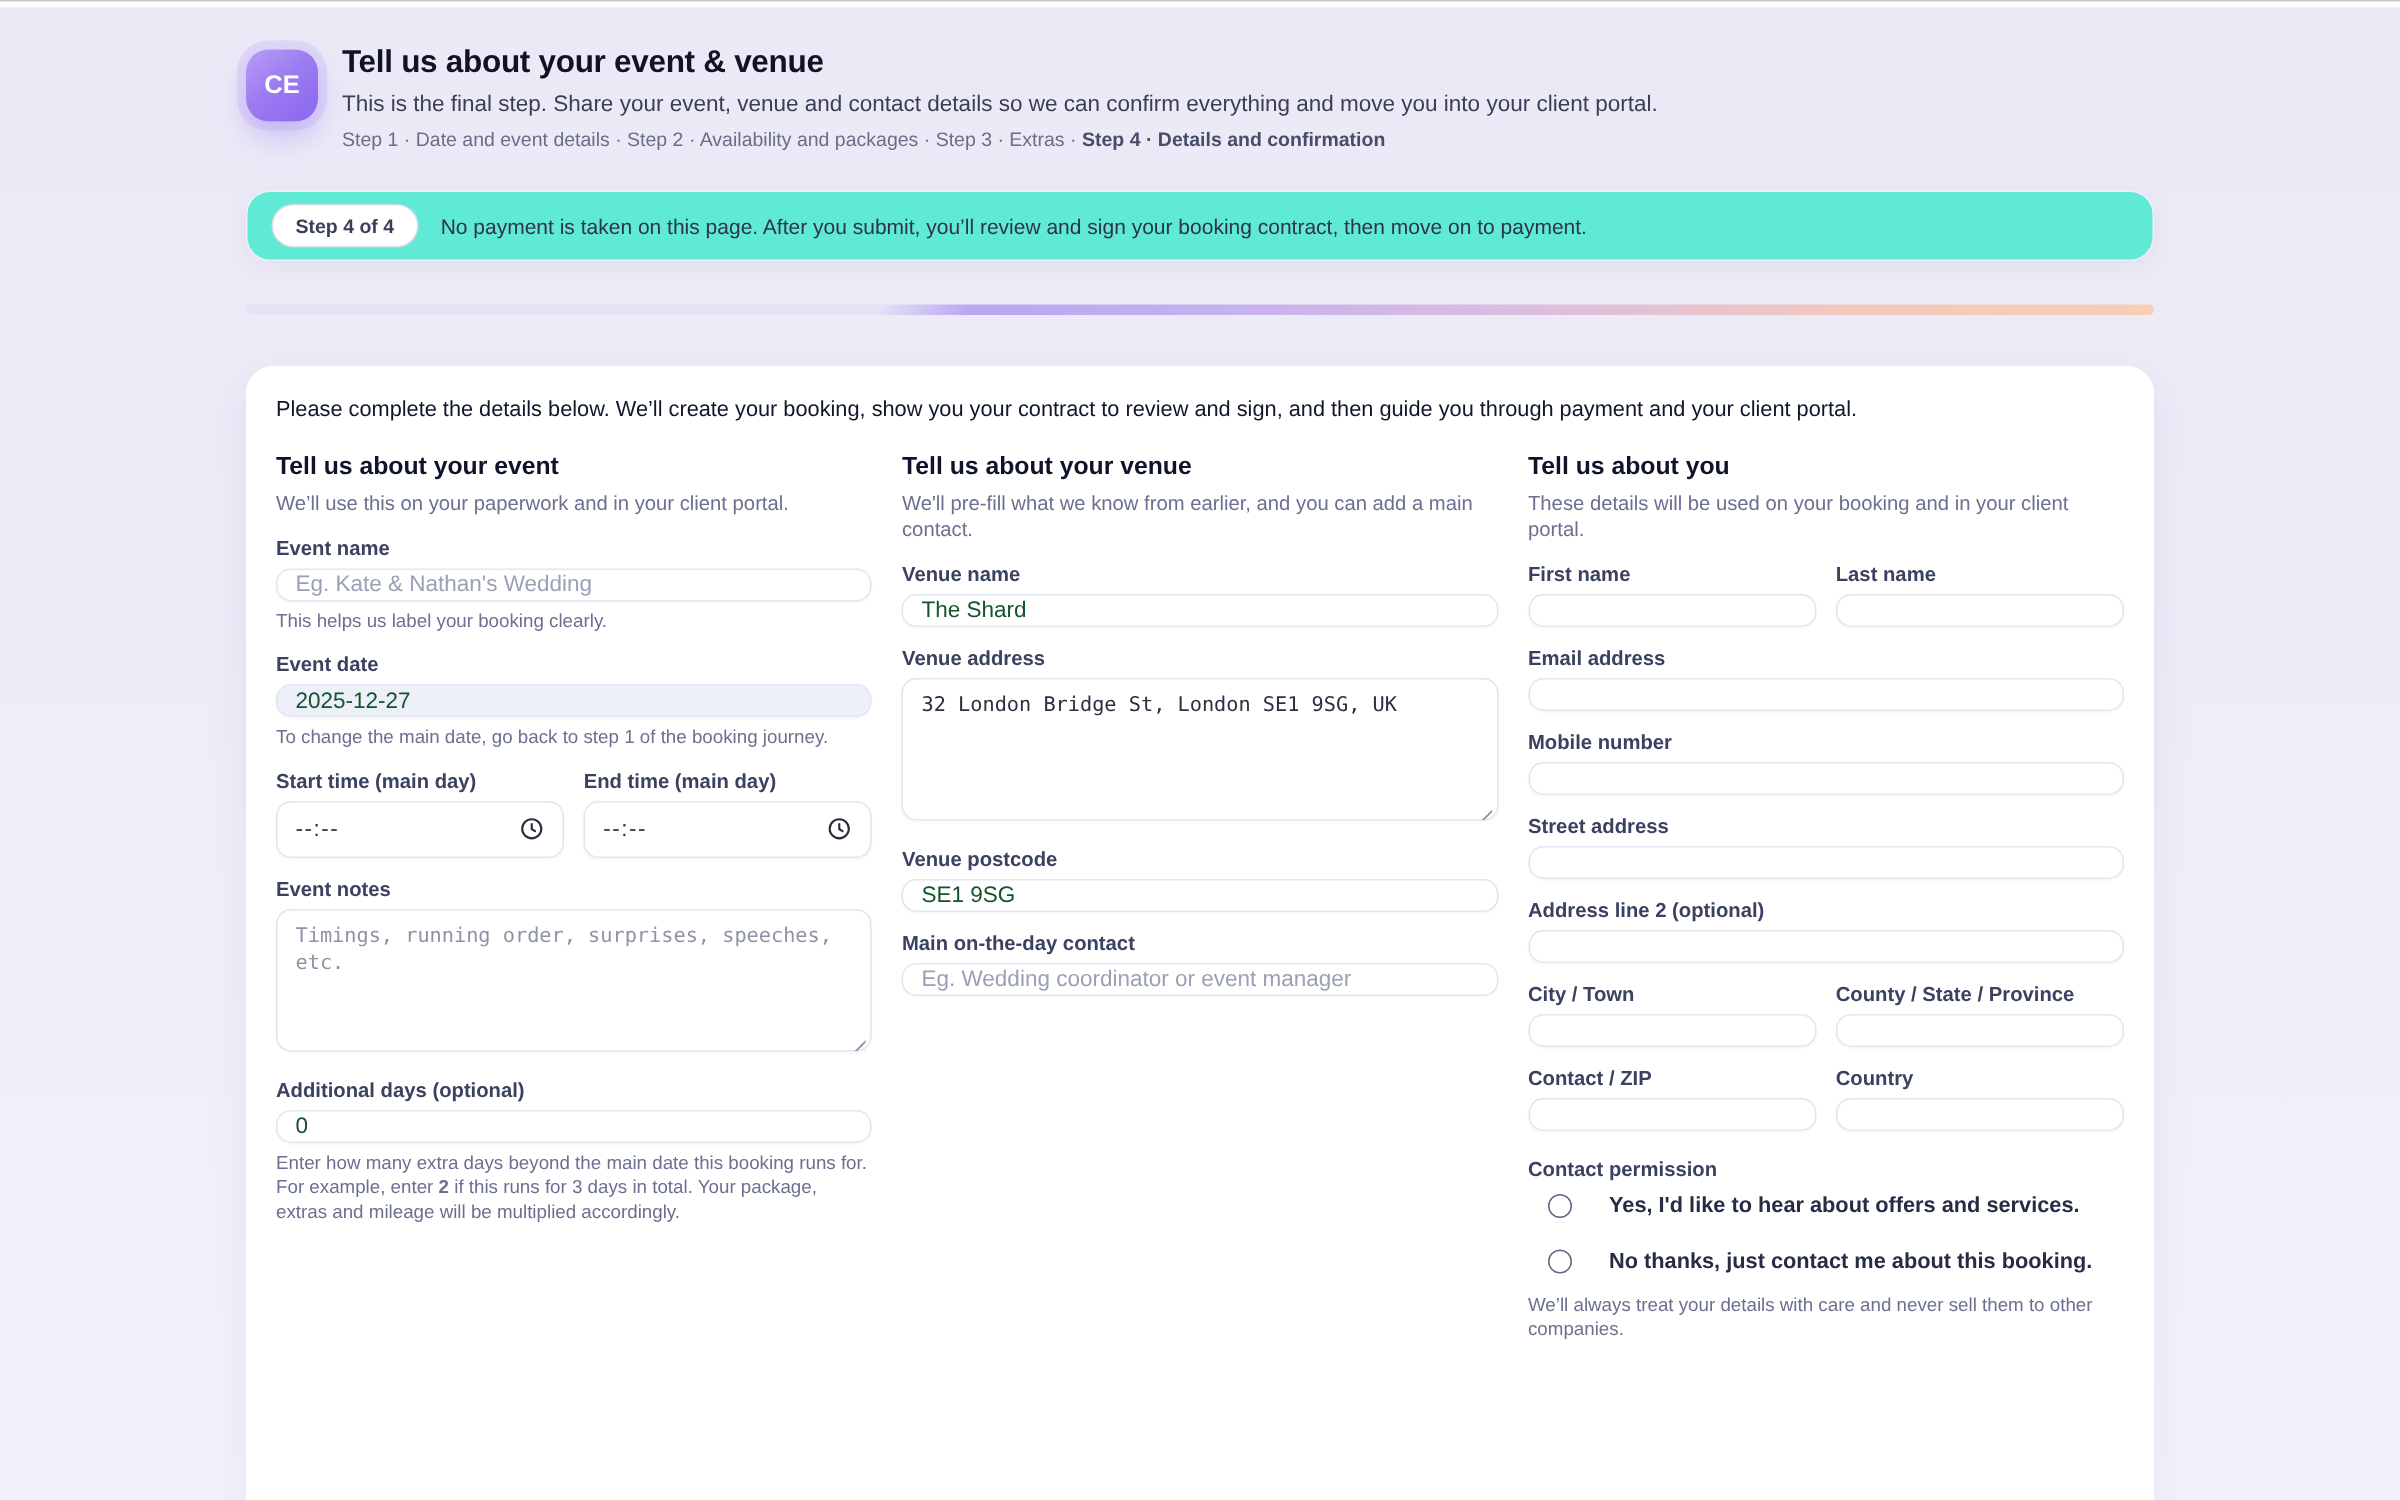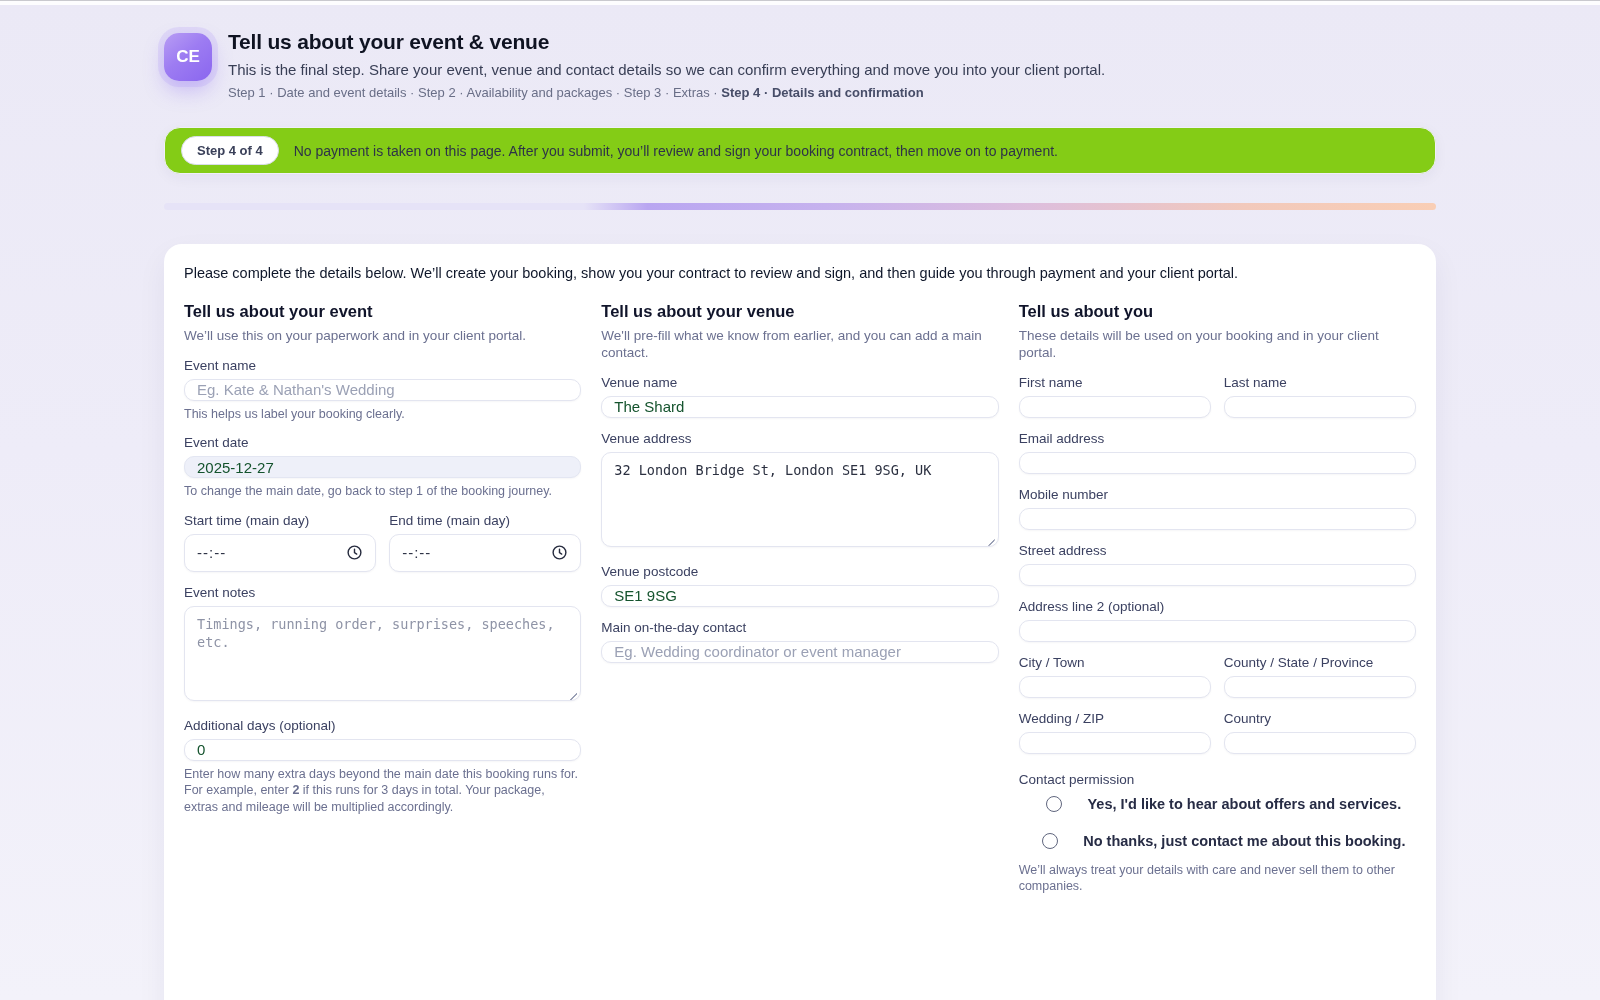--- a/index.html
+++ b/index.html
@@ -26,21 +26,21 @@
     box-shadow: 0 0 0 6px rgba(167,139,250,0.18), 0 10px 20px rgba(140,108,240,0.35);
     margin-top: 3px;
   }
   .header-title { font-size: 21px; font-weight: 700; color: #0f1322; letter-spacing: -0.2px; margin-bottom: 7px; }
   .header-sub { font-size: 15px; color: #383e55; margin-bottom: 7px; }
   .breadcrumb { font-size: 13px; color: #696e87; }
   .breadcrumb .current { font-weight: 700; color: #474d68; }
 
   
   .banner {
-    margin-top: 27px; height: 47px; background: #84cc16;
+    margin-top: 27px; height: 47px; background: #5eead4;
     border: 1px solid #f0eff8; border-radius: 16px;
     display: flex; align-items: center; padding: 0 16px; gap: 15px;
     box-shadow: 0 4px 14px rgba(40,40,80,0.05);
   }
   .pill {
     border: 1px solid #d9dce9; border-radius: 999px; background: #ffffff;
     padding: 6px 15px; font-size: 13px; font-weight: 700; color: #3a4059; white-space: nowrap;
   }
   .banner-text { font-size: 14px; color: #2e3348; }
 
@@ -61,21 +61,21 @@
   .card-title { font-size: 19px; font-weight: 700; color: #0f1322; margin-bottom: 15px; letter-spacing: -0.2px; }
   .card-intro { font-size: 14.5px; color: #0f172a; margin-bottom: 21px; }
 
   .columns { display: grid; grid-template-columns: 1fr 1fr 1fr; gap: 20px; }
 
   .col h3 { font-size: 16.5px; font-weight: 700; color: #10142a; margin-bottom: 7px; }
   .col-sub { font-size: 13.5px; color: #6b7090; margin-bottom: 13px; line-height: 1.25; }
 
   .field { margin-bottom: 13px; }
   .field > label, .group-label {
-    display: block; font-size: 13.5px; font-weight: 400; color: #3b4161; margin-bottom: 6px;
+    display: block; font-size: 13.5px; font-weight: 700; color: #3b4161; margin-bottom: 6px;
   }
   .input, .fake-input {
     width: 100%; height: 22px; border: 1px solid #e3e5f0; border-radius: 10px;
     background: #ffffff; padding: 0 12px; font-size: 15px; color: #14532d;
     font-family: "Liberation Sans", sans-serif; outline: none;
     box-shadow: 0 1px 2px rgba(25,25,60,0.04);
   }
   .input::placeholder { color: #9ba1b5; opacity: 1; }
   .input.readonly { background: #eef0f9; border-color: #e3e6f2; }
   .help { font-size: 12.5px; color: #6b7090; margin-top: 5px; line-height: 1.32; }
@@ -94,21 +94,21 @@
     font-family: "DejaVu Sans Mono", monospace; font-size: 13.5px; line-height: 1.35; color: #2b3040;
   }
   textarea.input::placeholder { color: #8e93a6; }
   .grip {
     position: absolute; right: 4px; bottom: 5px; width: 11px; height: 11px;
     background: repeating-linear-gradient(135deg, #9aa0b5 0 1.5px, transparent 1.5px 5px);
     clip-path: polygon(100% 0, 100% 100%, 0 100%);
   }
 
   .radios { padding-left: 13px; }
-  .radio-row { display: flex; align-items: center; gap: 25px; margin: 12px 0 21px; cursor: pointer; justify-content: center; }
+  .radio-row { display: flex; align-items: center; gap: 25px; margin: 12px 0 21px; cursor: pointer; }
   .radio-row:first-child { margin-top: 9px; }
   .radio-circle {
     width: 16px; height: 16px; border-radius: 50%; flex: 0 0 16px;
     border: 1.6px solid #60667e; background: #ffffff;
   }
   .radio-label { font-size: 14.5px; font-weight: 600; color: #272c45; }
   .radios .help { margin: -8px 0 0 -13px; }
 </style>
 </head>
 <body>
@@ -268,21 +268,21 @@
             <input class="input" type="text" style="">
           </div>
           <div>
             <label class="group-label">County / State / Province</label>
             <input class="input" type="text" style="">
           </div>
         </div>
 
         <div class="row2 field">
           <div>
-            <label class="group-label">Wedding / ZIP</label>
+            <label class="group-label">Contact / ZIP</label>
             <input class="input" type="text" style="">
           </div>
           <div>
             <label class="group-label">Country</label>
             <input class="input" type="text" style="">
           </div>
         </div>
 
         <label class="group-label" style="margin-top:18px">Contact permission</label>
         <div class="radios">

